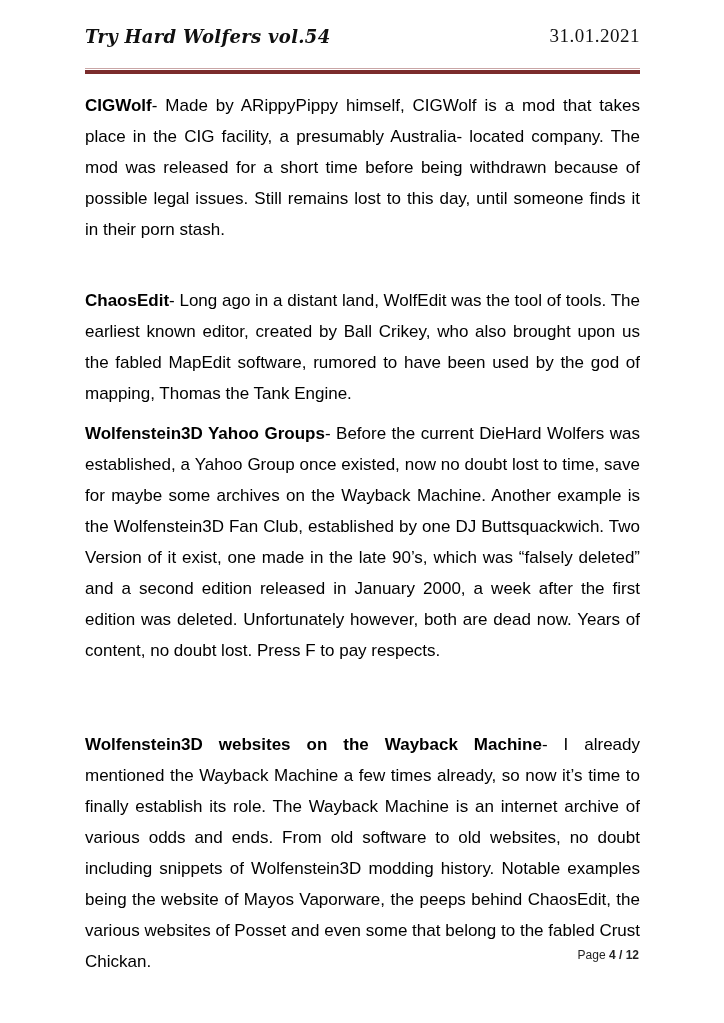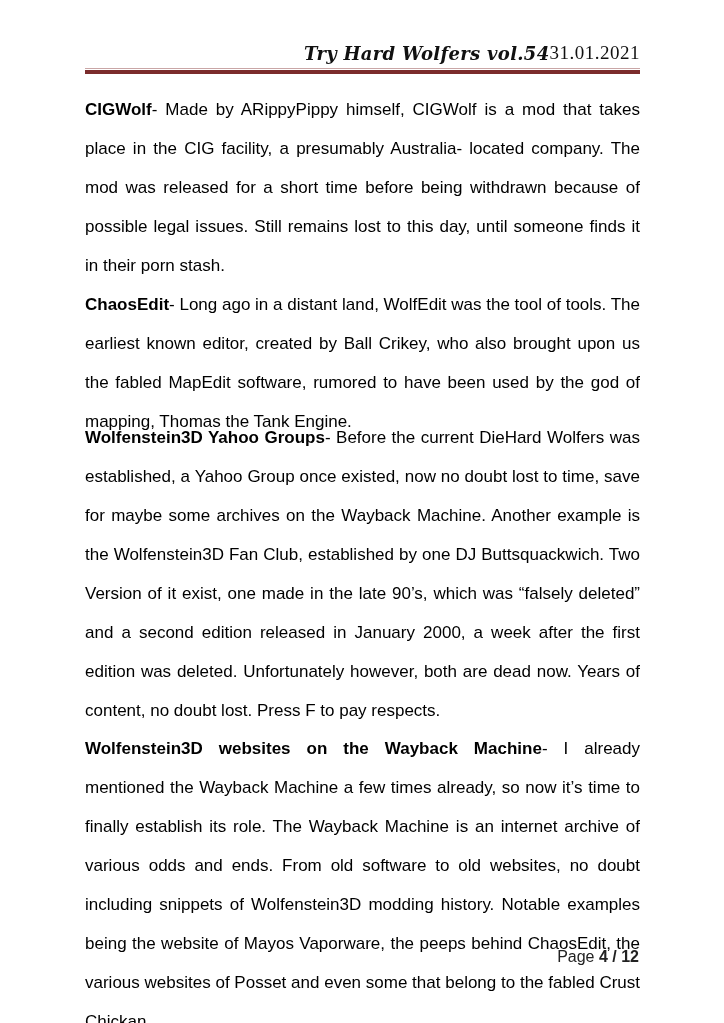--- a/index.html
+++ b/index.html
@@ -1,29 +1,29 @@
 <!DOCTYPE html>
 <html><head>
   <meta charset="utf-8">
   <style>
     html, body { margin: 0; padding: 0; background: #ffffff; }
     body { width: 724px; height: 1023px; position: relative; overflow: hidden; font-family: "Liberation Sans", sans-serif; color: #000; }
-    .header { position: absolute; left: 85px; top: 40px; width: 555px; height: 24px; display: flex; justify-content: flex-end; align-items: flex-end; }
+    .header { position: absolute; left: 85px; top: 23px; width: 555px; height: 24px; display: flex; justify-content: space-between; align-items: flex-end; }
     .header-title { font-family: "DejaVu Serif", serif; font-size: 18px; font-style: italic; font-weight: bold; letter-spacing: 0.3px; color: #111; }
     .header-date { font-family: Liberation Serif, serif; font-size: 19px; color: #111; letter-spacing: 0.5px; }
     .rule-thin { position: absolute; left: 85px; top: 68px; width: 555px; height: 1px; background: #c9a6a6; }
     .rule-thick { position: absolute; left: 85px; top: 70px; width: 555px; height: 4px; background: #7b2c2c; }
     .content { position: absolute; left: 85px; top: 90px; width: 555px; }
-    .para { font-size: 17px; line-height: 39px; text-align: justify; margin: 0; }
+    .para { font-size: 17px; line-height: 31px; text-align: justify; margin: 0; }
     .para b { font-weight: bold; }
     .p1 { position: absolute; top: 0; }
     .p2 { position: absolute; top: 195px; }
     .p3 { position: absolute; top: 328px; }
     .p4 { position: absolute; top: 639px; }
-    .footer { position: absolute; right: 85px; top: 948px; font-size: 16px; color: #222; }
+    .footer { position: absolute; right: 85px; top: 948px; font-size: 12px; color: #222; }
     .footer b { font-weight: bold; }
   </style>
 </head>
 <body>
 
 <div class="header">
   <span class="header-title">Try Hard Wolfers vol.54</span>
   <span class="header-date">31.01.2021</span>
 </div>
 <div class="rule-thin"></div>

